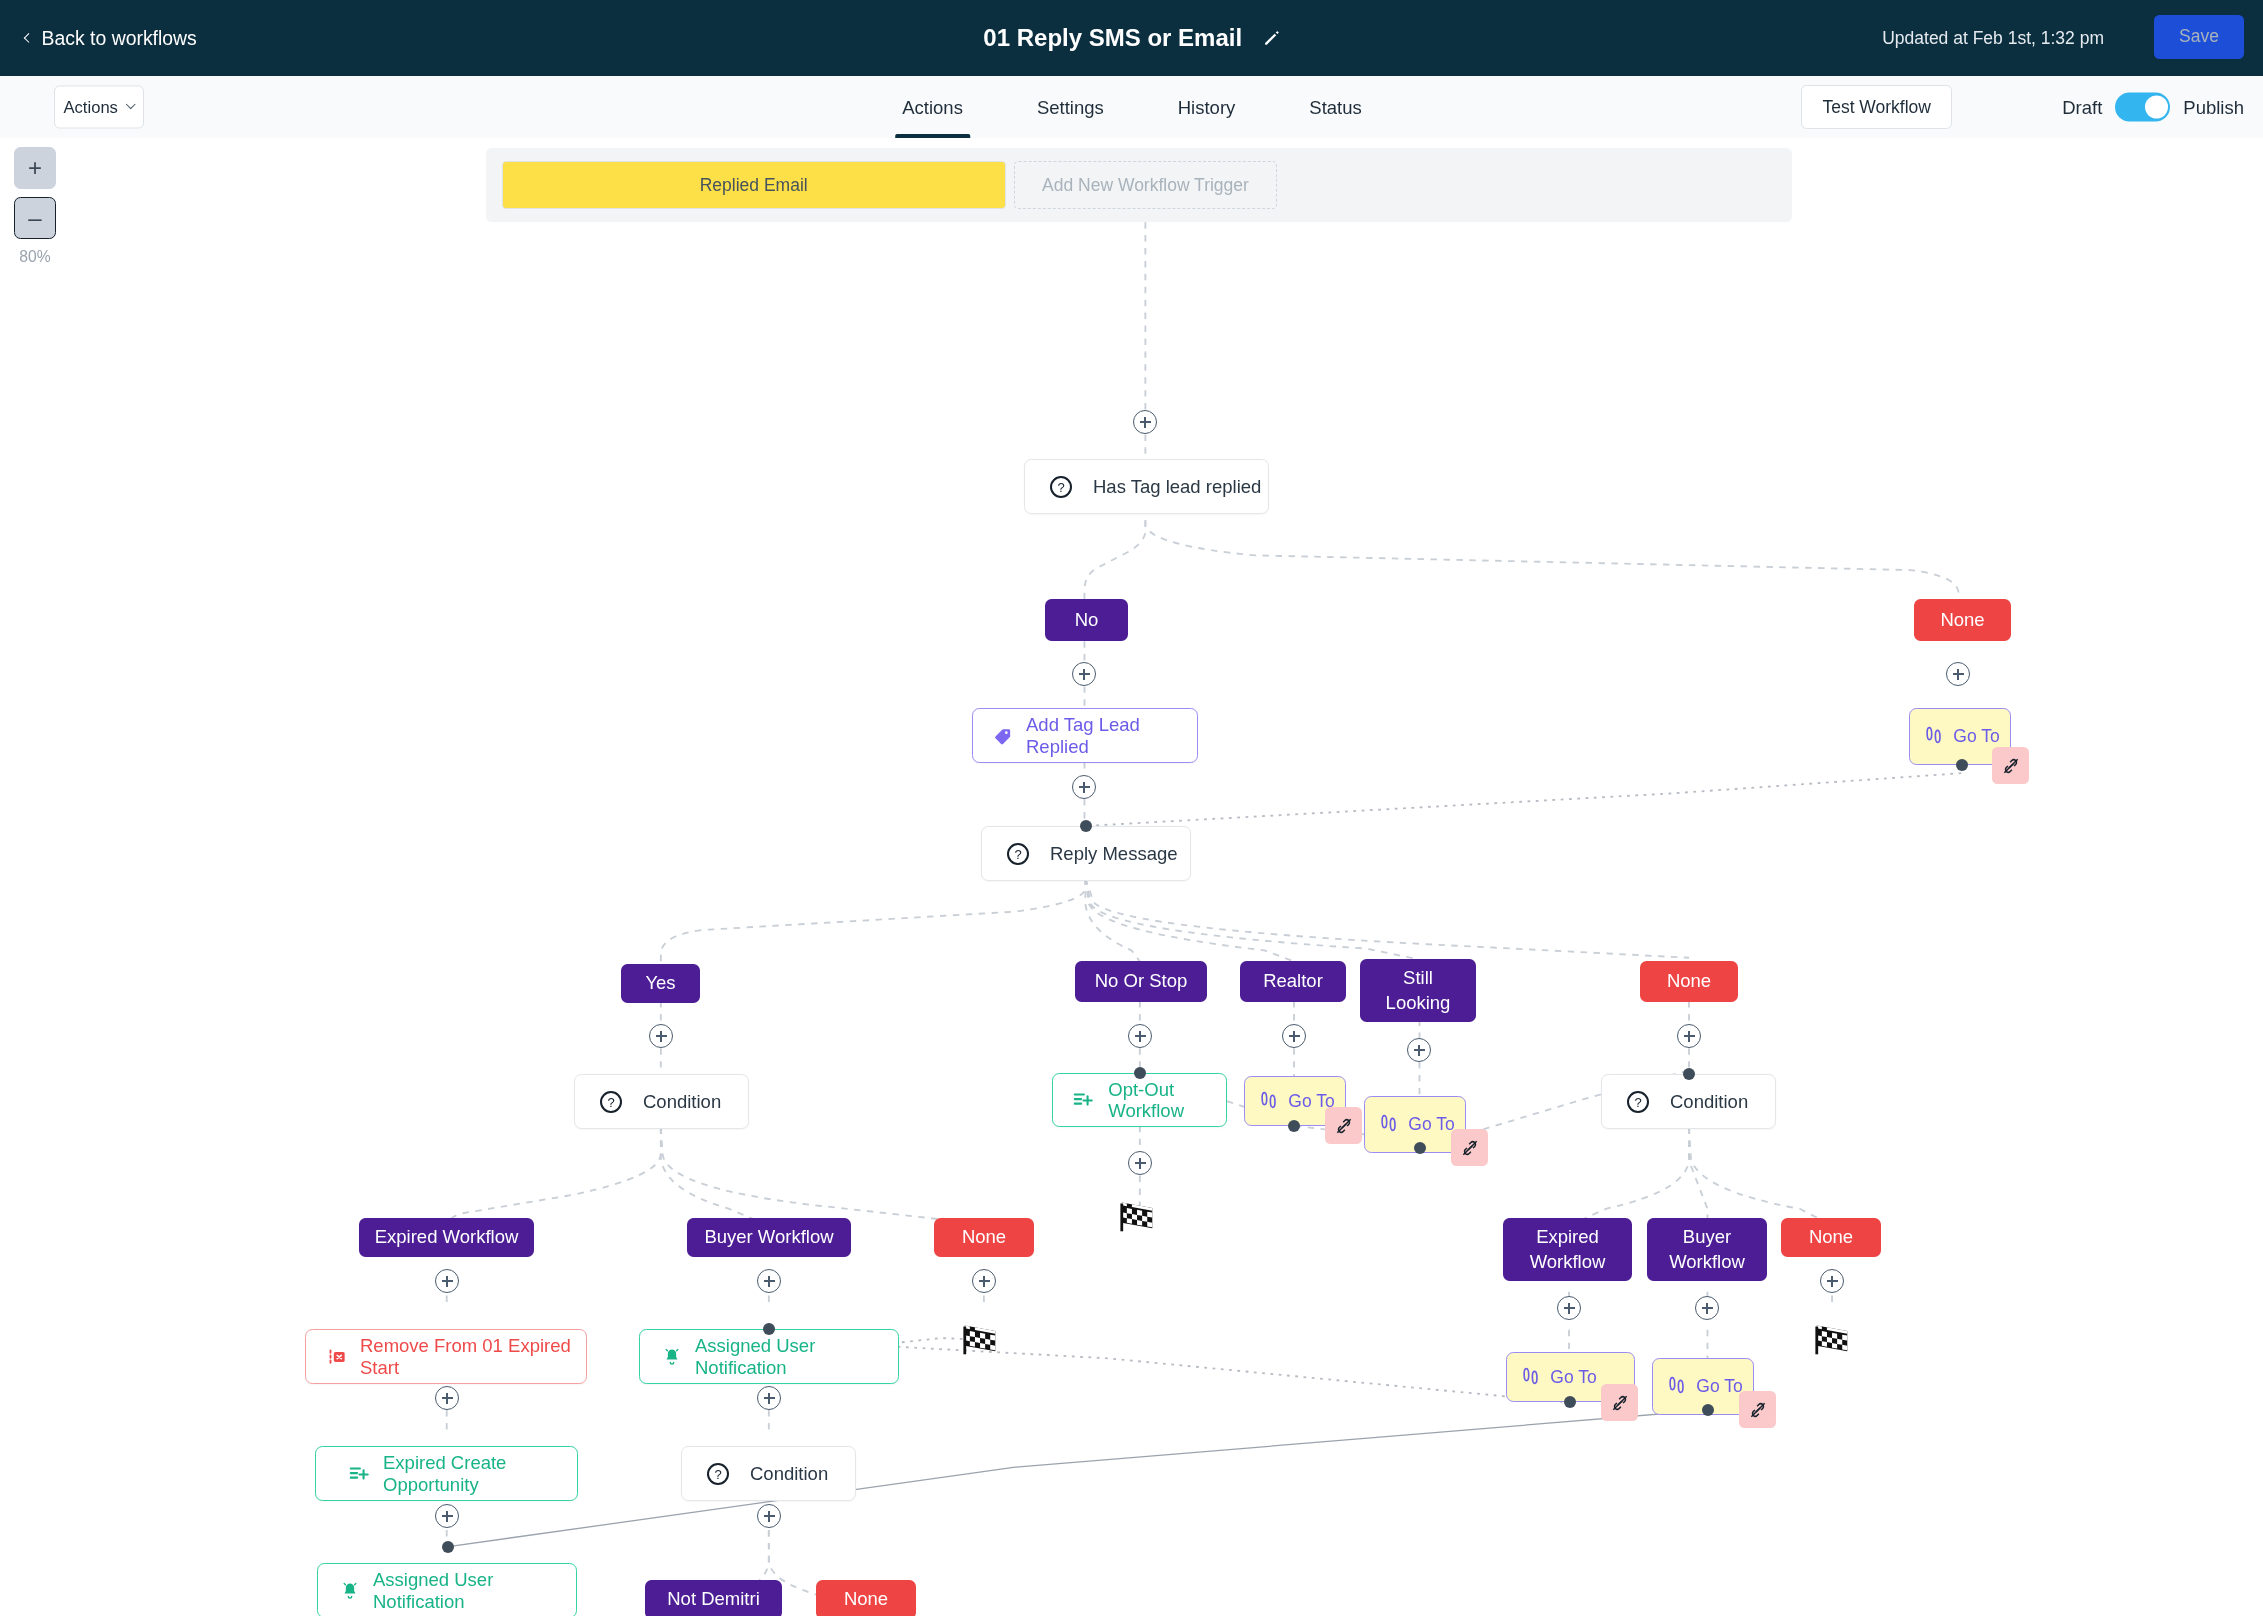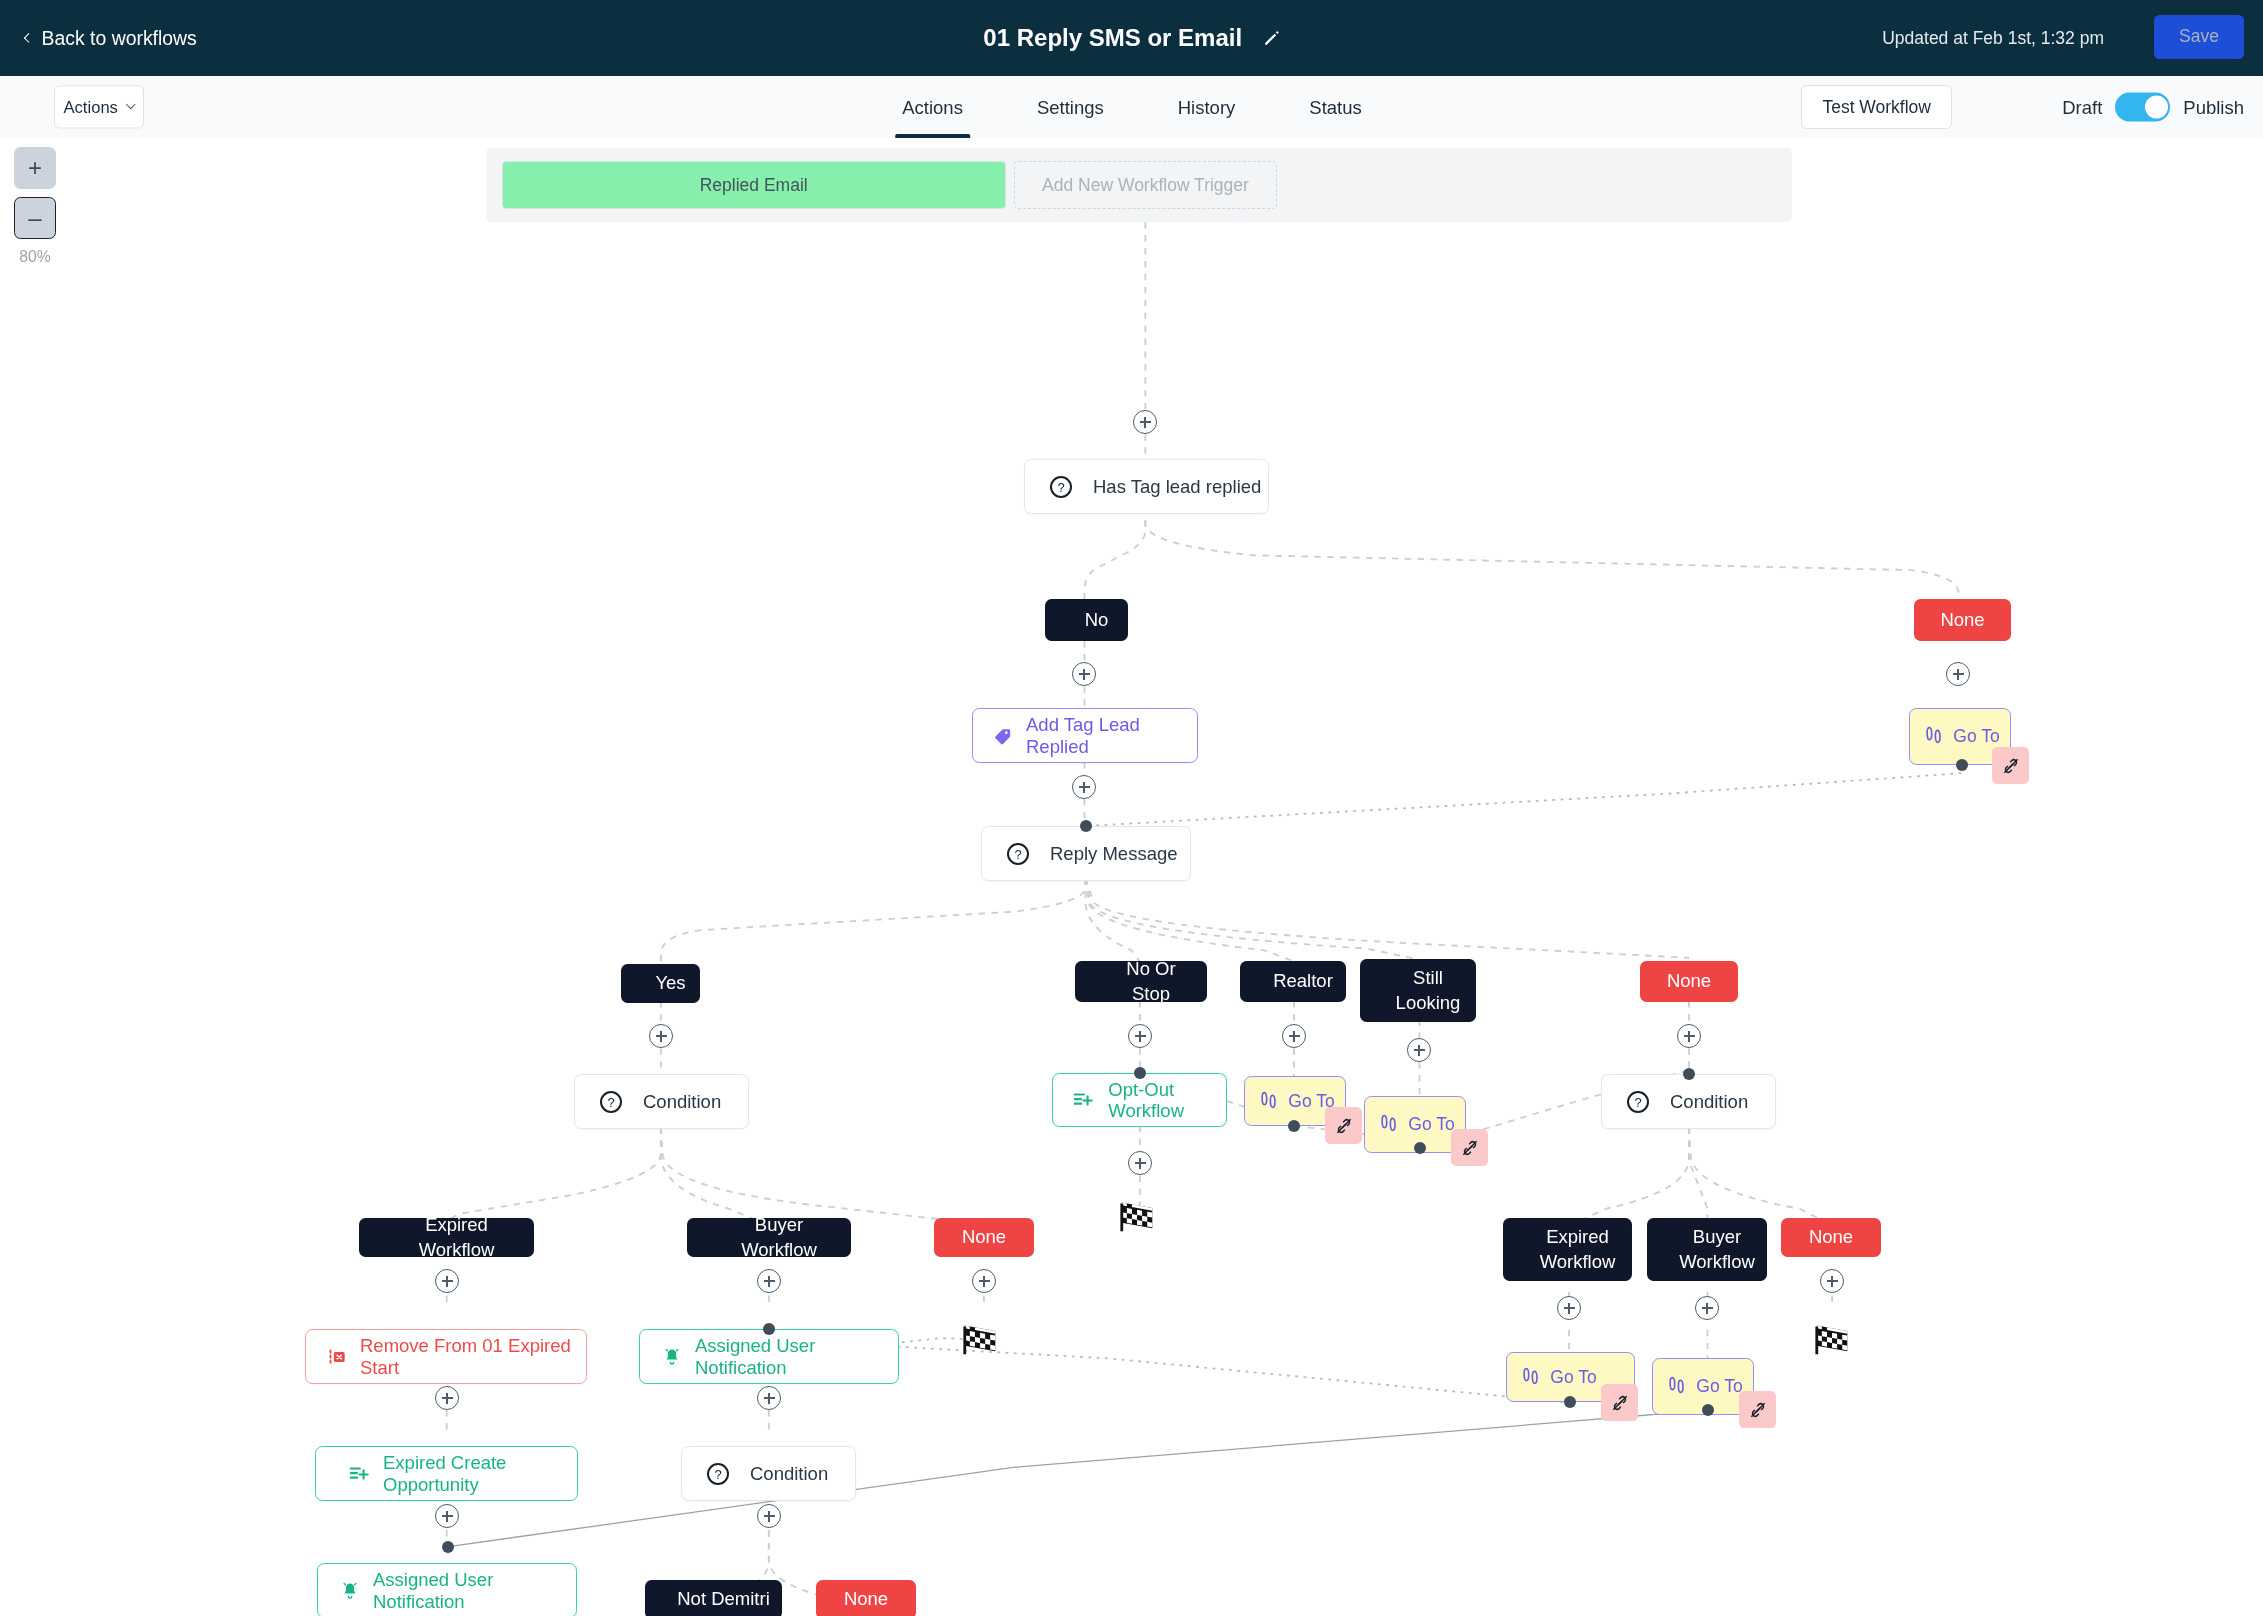--- a/index.html
+++ b/index.html
@@ -103,21 +103,21 @@
   .zbtn.focus { border: 1.8px solid #16212b; }
   .zlabel { font-size: 15.7px; color: #98a3ae; text-align: center; width: 42px; }
 
   
   .trigbar {
     position: absolute; left: 486px; top: 10px; width: 1306px; height: 74px;
     background: #f2f4f6; border-radius: 5.5px; display: flex; align-items: center;
     padding: 0 15.7px; gap: 8.3px;
   }
   .trigbox {
-    height: 48px; background: #86efac; border: 0.9px solid #dfe3e7; border-radius: 4.6px;
+    height: 48px; background: #fde047; border: 0.9px solid #dfe3e7; border-radius: 4.6px;
     display: flex; align-items: center; justify-content: center;
     font-size: 17.5px; color: #46525d; cursor: pointer;
   }
   .trigbox.t1 { width: 504px; }
   .trigbox.t2 { width: 504px; }
   .trigbox.add {
     width: 263px; background: transparent; border: 0.9px dashed #cfd6dd; color: #a9b3bc;
   }
 
   
@@ -136,21 +136,21 @@
   .node.green .nlabel { color: #18b387; }
   .node.red { border-color: #f5a0a0; }
   .node.red .nlabel { color: #ef4a4a; }
 
   
   .pill {
     position: absolute; border-radius: 6.5px; color: #ffffff;
     display: flex; align-items: center; justify-content: center; text-align: center;
     font-size: 18.5px; line-height: 1.35; cursor: pointer; padding: 0 11px;
   }
-  .pill.blue { background: #0f172a; padding-left: 31px; }
+  .pill.blue { background: #4c1d95; }
   .pill.red  { background: #ef4444; }
 
   
   .plus {
     position: absolute; width: 24px; height: 24px; border-radius: 50%;
     border: 1.8px solid #4a5b6d; background: #ffffff; cursor: pointer;
     display: flex; align-items: center; justify-content: center;
   }
   .plus::before, .plus::after {
     content: ""; position: absolute; background: #4a5b6d;

